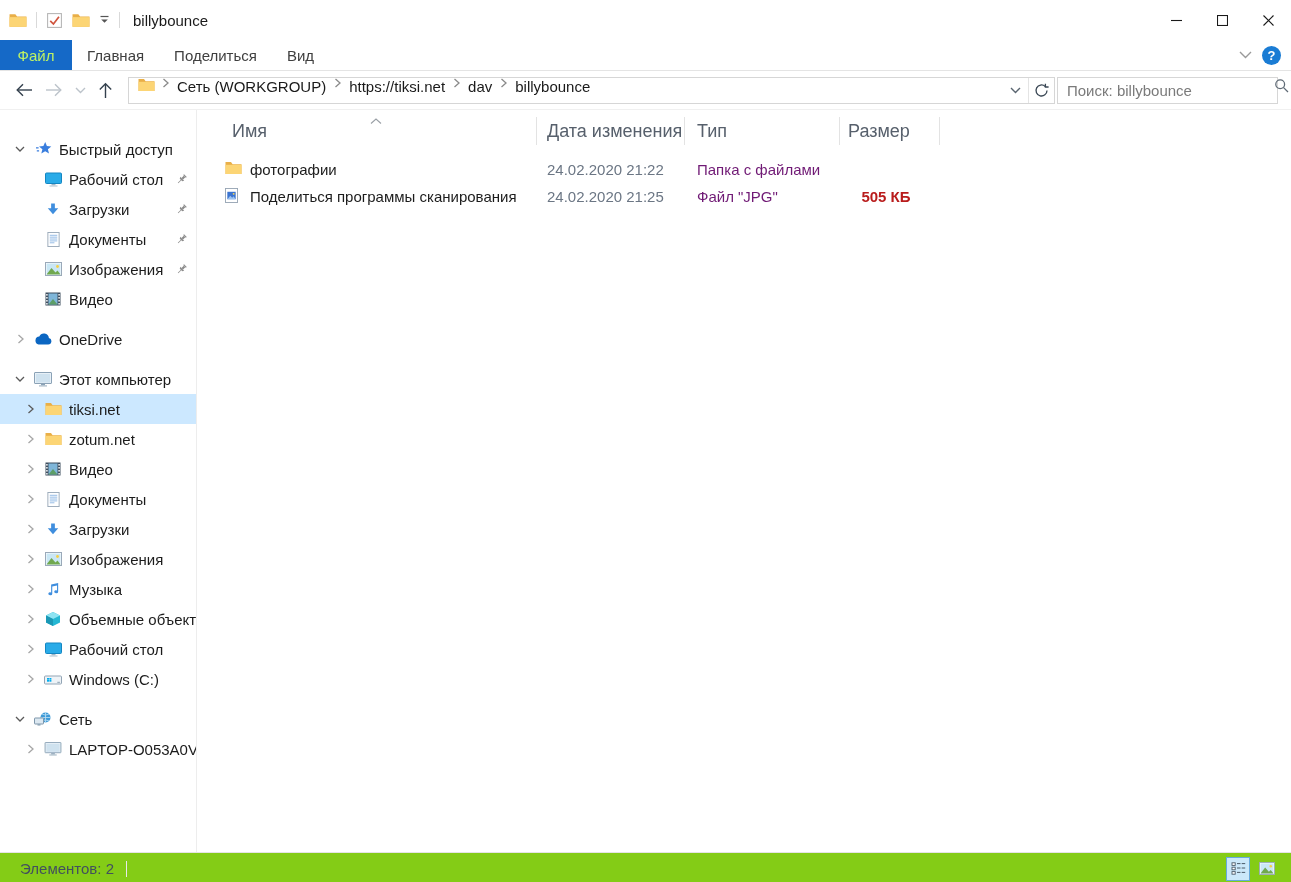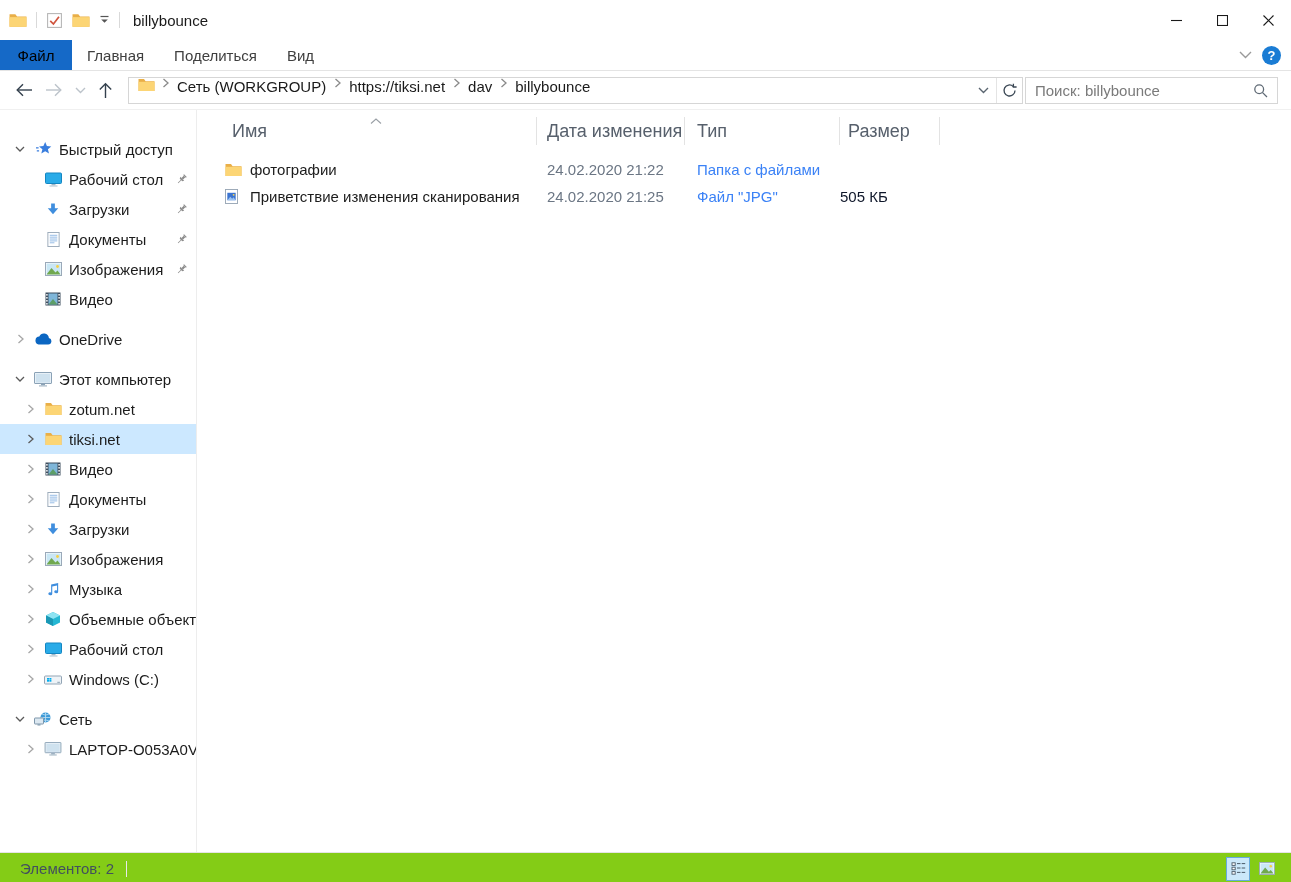--- a/index.html
+++ b/index.html
@@ -15,37 +15,37 @@
   .titlebar { height:40px; display:flex; align-items:center; background:#fff; }
   .qat { display:flex; align-items:center; gap:9px; padding-left:9px; }
   .tb-sep { width:1px; height:16px; background:#d9d9d9; }
   .tb-title { font-size:15px; color:#1a1a1a; margin-left:4px; white-space:nowrap; }
   .win-controls { margin-left:auto; display:flex; height:40px; }
   .win-btn { width:46px; height:40px; display:flex; align-items:center; justify-content:center; cursor:default; }
 
   
   .tabstrip { height:31px; display:flex; align-items:stretch; border-bottom:1px solid #e4e4e4; background:#fff; position:relative; }
   .tab { display:flex; align-items:center; padding:0 15px; font-size:15px; color:#3f3f3f; cursor:default; }
-  .tab.file { background:#1569c7; color:#000000; width:72px; justify-content:center; padding:0; }
+  .tab.file { background:#1569c7; color:#bef264; width:72px; justify-content:center; padding:0; }
   .tabstrip-right { position:absolute; right:10px; top:0; height:30px; display:flex; align-items:center; gap:10px; }
   .help-btn { width:19px; height:19px; border-radius:50%; background:#1a7cd4; color:#fff; font-size:13px; font-weight:bold; display:flex; align-items:center; justify-content:center; }
 
   
   .navbar { height:39px; display:flex; align-items:center; padding:0 13px 0 15px; border-bottom:1px solid #f0f0f0; background:#fff; }
   .nav-btn { display:flex; align-items:center; justify-content:center; margin-right:7px; }
   .nav-btn.back { margin-right:10px; }
   .nav-btn.chev { margin-right:10px; }
   .addressbar { flex:1; height:27px; border:1px solid #d6d6d6; background:#fff; display:flex; align-items:flex-start; margin-left:8px; }
   .crumb-folder { padding:0 6px 0 9px; }
   .crumb { padding:0 7px; color:#1a1a1a; white-space:nowrap; cursor:default; }
   .crumb-sep { padding:0 1px; display:flex; align-items:center; }
   .ab-right { margin-left:auto; display:flex; align-items:center; height:100%; }
   .ab-btn { width:26px; height:100%; display:flex; align-items:center; justify-content:center; }
   .refresh-btn { border-left:1px solid #e4e4e4; }
-  .searchbox { width:253px; height:27px; border:1px solid #d6d6d6; margin-left:2px; display:flex; align-items:center; background:#fff; }
+  .searchbox { width:221px; height:27px; border:1px solid #d6d6d6; margin-left:2px; display:flex; background:#fff; }
   .searchbox input {
     flex:1; border:none; outline:none; height:100%; padding:0 4px 0 9px;
     font-family:inherit; font-size:15px; color:#1c1c1c; background:transparent;
   }
   .searchbox input::placeholder { color:#7a7a7a; opacity:1; }
   .search-glyph { padding:0 9px 0 4px; }
 
   
   .main { display:flex; height:742px; }
   .sidebar { width:197px; border-right:1px solid #ededed; padding-top:24px; overflow:hidden; }
@@ -64,25 +64,25 @@
   .hrow { display:flex; height:28px; }
   .hcell { border-right:1px solid #e3e3e3; display:flex; align-items:center; padding-left:16px; font-size:18px; color:#57606c; position:relative; cursor:default; }
   .hcell.c-name { width:321px; padding-left:16px; }
   .hcell.c-date { width:148px; padding-left:10px; }
   .hcell.c-type { width:155px; padding-left:12px; }
   .hcell.c-size { width:100px; padding-left:8px; }
   .sort-caret { position:absolute; top:1px; left:50%; transform:translateX(-50%); }
   .rows { margin-top:11px; }
   .frow { display:flex; height:27px; align-items:center; cursor:default; }
   .cell { overflow:hidden; white-space:nowrap; }
-  .cell.c-name { width:321px; display:flex; align-items:center; padding-left:9px; color:#1c1c1c; }
+  .cell.c-name { width:321px; display:flex; padding-left:9px; color:#1c1c1c; }
   .cell.c-name .ficon { width:17px; margin-right:8px; flex:none; display:flex; }
   .cell.c-date { width:148px; padding-left:10px; color:#6b7684; }
-  .cell.c-type { width:155px; padding-left:12px; color:#3b82f6; }
-  .cell.c-size { width:100px; padding-right:8px; text-align:left; color:#0f172a; }
+  .cell.c-type { width:155px; padding-left:12px; color:#701a75; }
+  .cell.c-size { width:100px; padding-right:8px; text-align:center; color:#b91c1c;font-weight:bold; }
 
   
   .statusbar { height:32px; border-top:1px solid #e4e4e4; display:flex; align-items:center; padding:0 12px 0 20px; background:#84cc16; }
   .sb-count { font-size:15px; color:#42505e; }
   .sb-sep { width:1px; height:16px; background:#e8e8e8; margin-left:12px; }
   .sb-views { margin-left:auto; display:flex; gap:5px; }
   .view-btn { width:24px; height:24px; display:flex; align-items:center; justify-content:center; border:1px solid transparent; }
   .view-btn.active { background:#cbe8fa; border-color:#66aadc; }
 </style>
 </head>
@@ -392,47 +392,47 @@
         <span class="sicon">
           <svg width="18" height="15" viewBox="0 0 18 15">
               <rect x=".5" y=".5" width="17" height="11" rx=".5" fill="#e7f0f7" stroke="#8ba2b6"></rect>
               <rect x="2" y="2" width="14" height="8.5" fill="#cfe2ef"></rect>
               <rect x="7" y="12" width="4" height="1.3" fill="#8ba2b6"></rect>
               <rect x="5" y="13.3" width="8" height="1.2" fill="#a5b8c6"></rect>
             </svg>
         </span>
         <span class="slabel">Этот компьютер</span>
       </div>
-      <div class="srow lvl1">
-        <span class="chev">
-          <svg width="7" height="10" viewBox="0 0 7 10">
-              <path d="M1.5 1 6 5 1.5 9" fill="none" stroke="#a6a6a6" stroke-width="1.3"></path>
+      <div class="srow lvl1 selected">
+        <span class="chev">
+          <svg width="7" height="10" viewBox="0 0 7 10">
+              <path d="M1.5 1 6 5 1.5 9" fill="none" stroke="#5a5a5a" stroke-width="1.3"></path>
             </svg>
         </span>
         <span class="sicon">
           <svg width="17" height="14" viewBox="0 0 17 14">
               <path d="M.5 1h5.5l1.6 2.2h8.9V13H.5z" fill="#e9af48"></path>
               <path d="M.5 3.8h16V13H.5z" fill="#fcd575"></path>
             </svg>
         </span>
-        <span class="slabel">zotum.net</span>
-      </div>
-      <div class="srow lvl1 selected">
-        <span class="chev">
-          <svg width="7" height="10" viewBox="0 0 7 10">
-              <path d="M1.5 1 6 5 1.5 9" fill="none" stroke="#5a5a5a" stroke-width="1.3"></path>
+        <span class="slabel">tiksi.net</span>
+      </div>
+      <div class="srow lvl1">
+        <span class="chev">
+          <svg width="7" height="10" viewBox="0 0 7 10">
+              <path d="M1.5 1 6 5 1.5 9" fill="none" stroke="#a6a6a6" stroke-width="1.3"></path>
             </svg>
         </span>
         <span class="sicon">
           <svg width="17" height="14" viewBox="0 0 17 14">
               <path d="M.5 1h5.5l1.6 2.2h8.9V13H.5z" fill="#e9af48"></path>
               <path d="M.5 3.8h16V13H.5z" fill="#fcd575"></path>
             </svg>
         </span>
-        <span class="slabel">tiksi.net</span>
+        <span class="slabel">zotum.net</span>
       </div>
       <div class="srow lvl1">
         <span class="chev">
           <svg width="7" height="10" viewBox="0 0 7 10">
               <path d="M1.5 1 6 5 1.5 9" fill="none" stroke="#a6a6a6" stroke-width="1.3"></path>
             </svg>
         </span>
         <span class="sicon">
           <svg width="16" height="14" viewBox="0 0 16 14">
               <rect x=".5" y=".5" width="15" height="13" fill="#3f4f5f"></rect>
@@ -639,21 +639,21 @@
       <div class="frow">
         <div class="cell c-name">
           <span class="ficon">
             <svg width="13" height="15" viewBox="0 0 14 16">
                 <rect x=".5" y=".5" width="13" height="15" fill="#fff" stroke="#97a5b4"></rect>
                 <rect x="2.5" y="4" width="9" height="8" fill="#3b74d1"></rect>
                 <path d="M2.5 12 5.7 8.3l2 2.2 1.5-1.6 2.3 3.1z" fill="#9cc3f0"></path>
                 <circle cx="9.3" cy="6.2" r="1" fill="#ffd94d"></circle>
               </svg>
           </span>
-          <span>Приветствие изменения сканирования</span>
+          <span>Поделиться программы сканирования</span>
         </div>
         <div class="cell c-date">24.02.2020 21:25</div>
         <div class="cell c-type">Файл "JPG"</div>
         <div class="cell c-size">505 КБ</div>
       </div>
     </div>
   </div>
 </div>
 
 <div class="statusbar">

